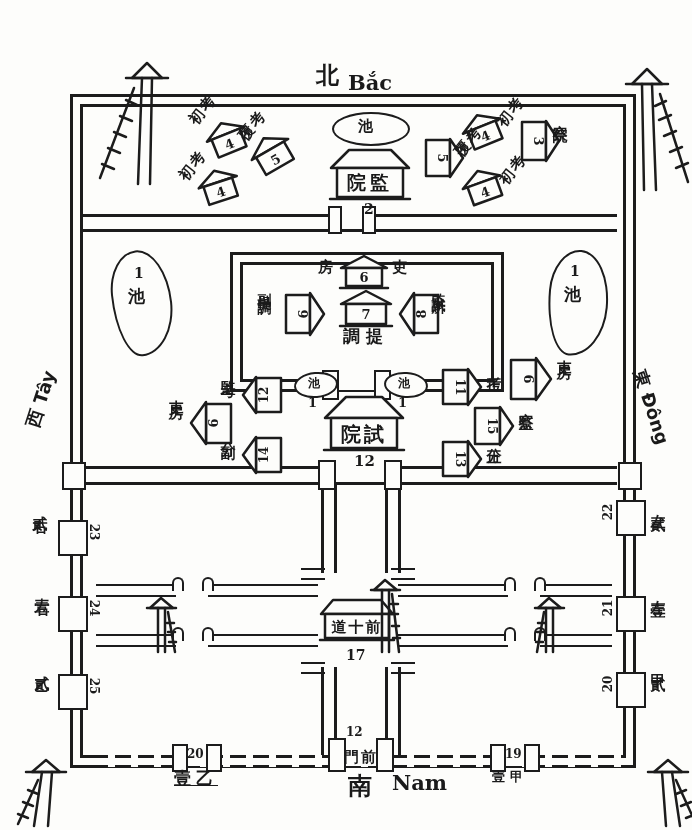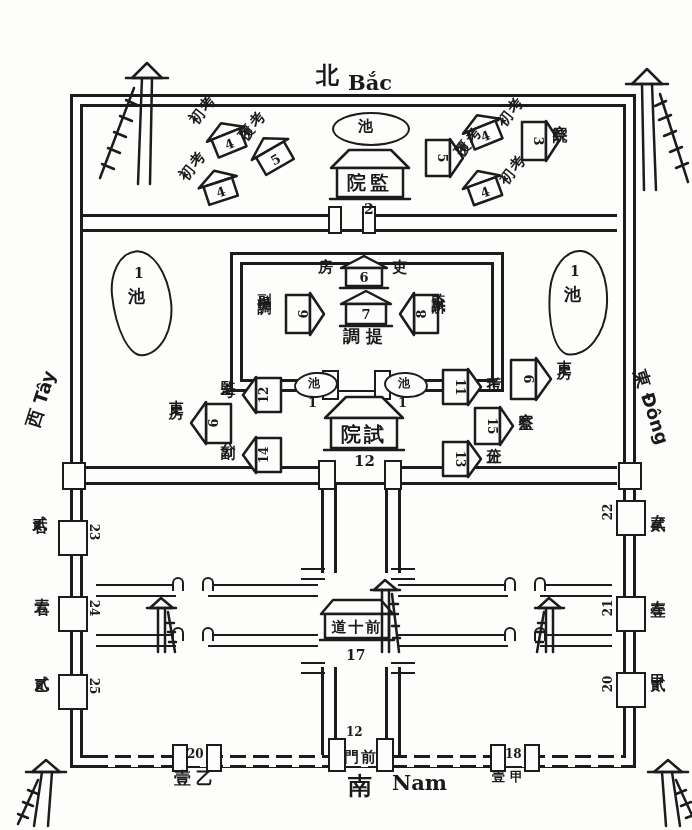--- a/index.html
+++ b/index.html
@@ -311,26 +311,26 @@
 
   <div class="abs gap" style="left:615px;top:676px;width:18px;height:26px;"></div>
   <div class="abs block" style="left:616px;top:672px;width:26px;height:32px;"></div>
   <div class="abs t num" style="left:600px;top:678px;font-size:12px;transform:rotate(-90deg);">20</div>
   <div class="abs vl" style="left:650px;top:662px;">甲貳</div>
 
   <div class="abs gap" style="left:180px;top:750px;width:34px;height:16px;"></div>
   <div class="abs post" style="left:172px;top:744px;width:12px;height:24px;"></div>
   <div class="abs post" style="left:206px;top:744px;width:12px;height:24px;"></div>
   <div class="abs t num" style="left:187px;top:748px;font-size:12px;">20</div>
-  <div class="abs t cjk" style="left:174px;top:770px;font-size:17px;letter-spacing:5px;">壹乙</div>
+  <div class="abs t cjk" style="left:174px;top:770px;font-size:17px;letter-spacing:5px;text-decoration:underline;">壹乙</div>
 
   <div class="abs gap" style="left:498px;top:750px;width:34px;height:16px;"></div>
   <div class="abs post" style="left:490px;top:744px;width:12px;height:24px;"></div>
   <div class="abs post" style="left:524px;top:744px;width:12px;height:24px;"></div>
-  <div class="abs t num" style="left:505px;top:748px;font-size:12px;">18</div>
+  <div class="abs t num" style="left:505px;top:748px;font-size:12px;">19</div>
   <div class="abs t cjk" style="left:492px;top:770px;font-size:13px;letter-spacing:5px;">壹甲</div>
 
   <div class="abs gap" style="left:344px;top:750px;width:32px;height:16px;"></div>
   <div class="abs post" style="left:328px;top:738px;width:14px;height:30px;"></div>
   <div class="abs post" style="left:376px;top:738px;width:14px;height:30px;"></div>
   <div class="abs t num" style="left:346px;top:726px;font-size:12px;">12</div>
   <div class="abs t cjk" style="left:344px;top:750px;font-size:15px;letter-spacing:2px;">門前</div>
 
   <div class="abs t cjk" style="left:348px;top:774px;font-size:24px;">南</div>
   <div class="abs t" style="left:392px;top:772px;font-size:21px;font-weight:bold;">Nam</div>

